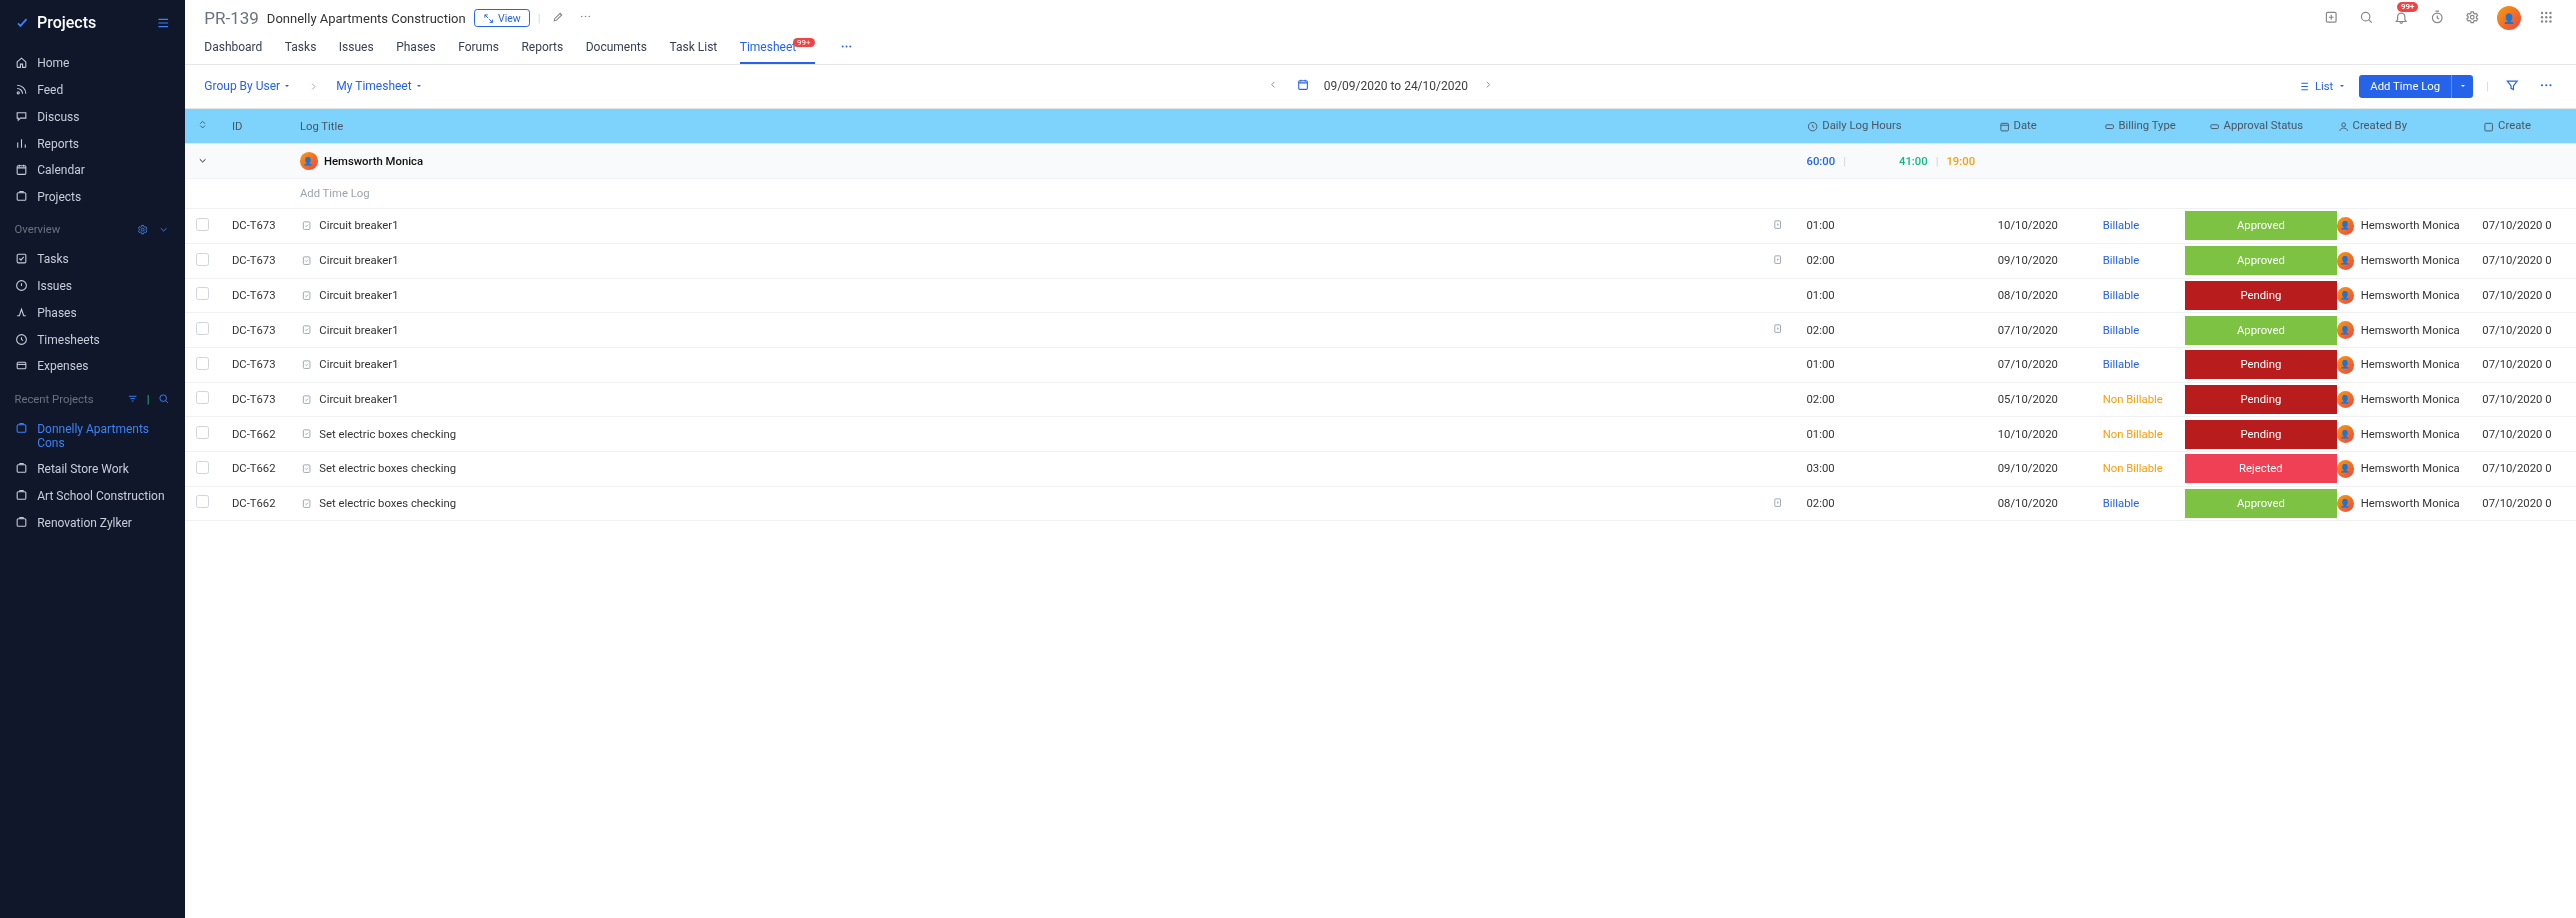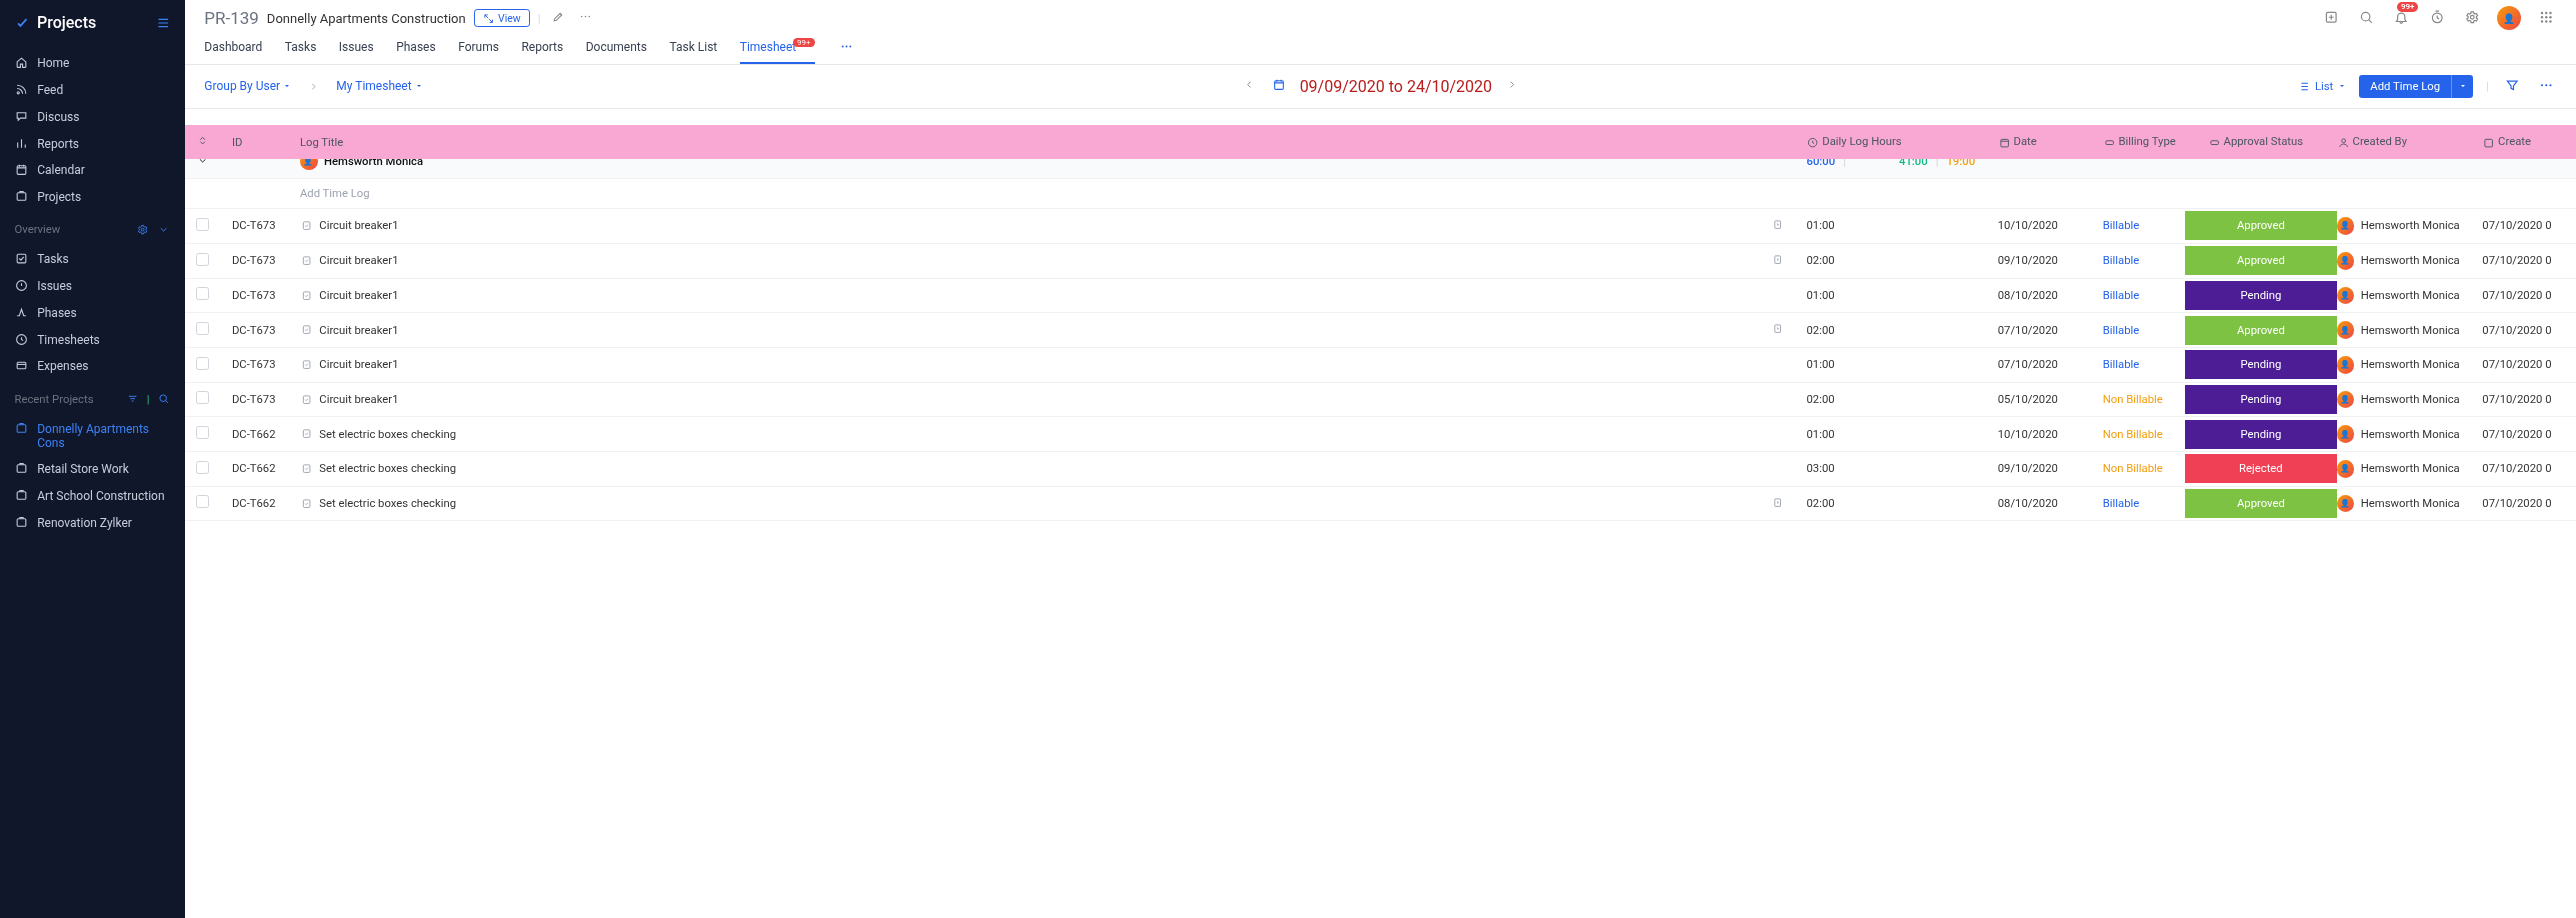--- a/index.html
+++ b/index.html
@@ -38,41 +38,41 @@
 .tab.active { color: #2563eb; }
 .tab.active::after { content: ""; position: absolute; left: 0; right: 0; bottom: -0.8px; height: 2.4px; background: #2563eb; }
 .tab .badge-inline { background: #ef4444; color: #fff; font-size: 8px; padding: 0 4px; border-radius: 6.4px; position: relative; top: -6.4px; margin-left: -3.2px; }
 
 
 .filterbar { display: flex; align-items: center; padding: 9.7px 19.3px; border-bottom: 0.8px solid #e5e7eb; gap: 16px; }
 .link-dd { color: #2563eb; cursor: pointer; display: inline-flex; align-items: center; gap: 3.2px; font-size: 12px; }
 .chev-sep { color: #9ca3af; }
 .date-ctrl { display: flex; align-items: center; gap: 11.3px; margin-left: auto; margin-right: auto; position: absolute; left: 50%; transform: translateX(-50%); }
 .filter-right { display: flex; align-items: center; gap: 13px; margin-left: auto; }
-.date-range { font-size: 16px; color: #b91c1c; }
+.date-range { font-size: 12px; color: #404040; }
 .listview-btn { color: #2563eb; display: inline-flex; align-items: center; gap: 4.8px; cursor: pointer; }
 .primary-btn { background: #2563eb; color: #fff; padding: 4.8px 11.3px; border-radius: 3.2px 0 0 3.2px; cursor: pointer; font-size: 11.3px; }
 .primary-dd { background: #2563eb; color: #fff; padding: 4.8px 6.4px; border-radius: 0 3.2px 3.2px 0; border-left: 0.8px solid rgba(255,255,255,0.3); cursor: pointer; }
 .filterbar { position: relative; }
 
 
 .table-wrap { flex: 1; overflow: auto; }
 table { border-collapse: collapse; width: 100%; font-size: 11.3px; }
-th { text-align: left; font-weight: 400; color: #4b5563; padding: 9.7px 11.3px; border-bottom: 0.8px solid #e5e7eb; white-space: nowrap; background: #f9a8d4; position: sticky; top: 16px; }
+th { text-align: left; font-weight: 400; color: #4b5563; padding: 9.7px 11.3px; border-bottom: 0.8px solid #e5e7eb; white-space: nowrap; background: #7dd3fc; position: sticky; top: 0; }
 td { padding: 8px 11.3px; border-bottom: 0.8px solid #f0f1f3; white-space: nowrap; vertical-align: middle; }
 tr.group-row td { background: #f9fafb; font-weight: 500; color: #111; }
 tr.add-row td { color: #9ca3af; }
 .hours-cell { display: flex; gap: 8px; align-items: center; }
 .h-total { color: #2563eb; font-weight: 500; }
 .h-approved { color: #10b981; font-weight: 500; margin-left: 45px; }
 .h-other { color: #f59e0b; font-weight: 500; }
 .vdiv { color: #d1d5db; }
 .status-pill { display: block; text-align: center; color: #fff; padding: 8px 0; margin: -8px -11.3px; }
 .status-approved { background: #7dc242; }
-.status-pending { background: #4c1d95; }
+.status-pending { background: #b91c1c; }
 .status-rejected { background: #ef4055; }
 .billing-billable { color: #2563eb; }
 .billing-nonbillable { color: #f59e0b; }
 .chk { width: 13px; height: 13px; border: 1.2px solid #d1d5db; border-radius: 2.4px; display: inline-block; }
 .created-cell { display: flex; align-items: center; gap: 6.4px; }
 .col-chk { width: 32px; }
 .col-id { width: 68px; }
 .col-title { min-width: 225px; }
 .col-hours { width: 145px; }
 .col-date { width: 105px; }

